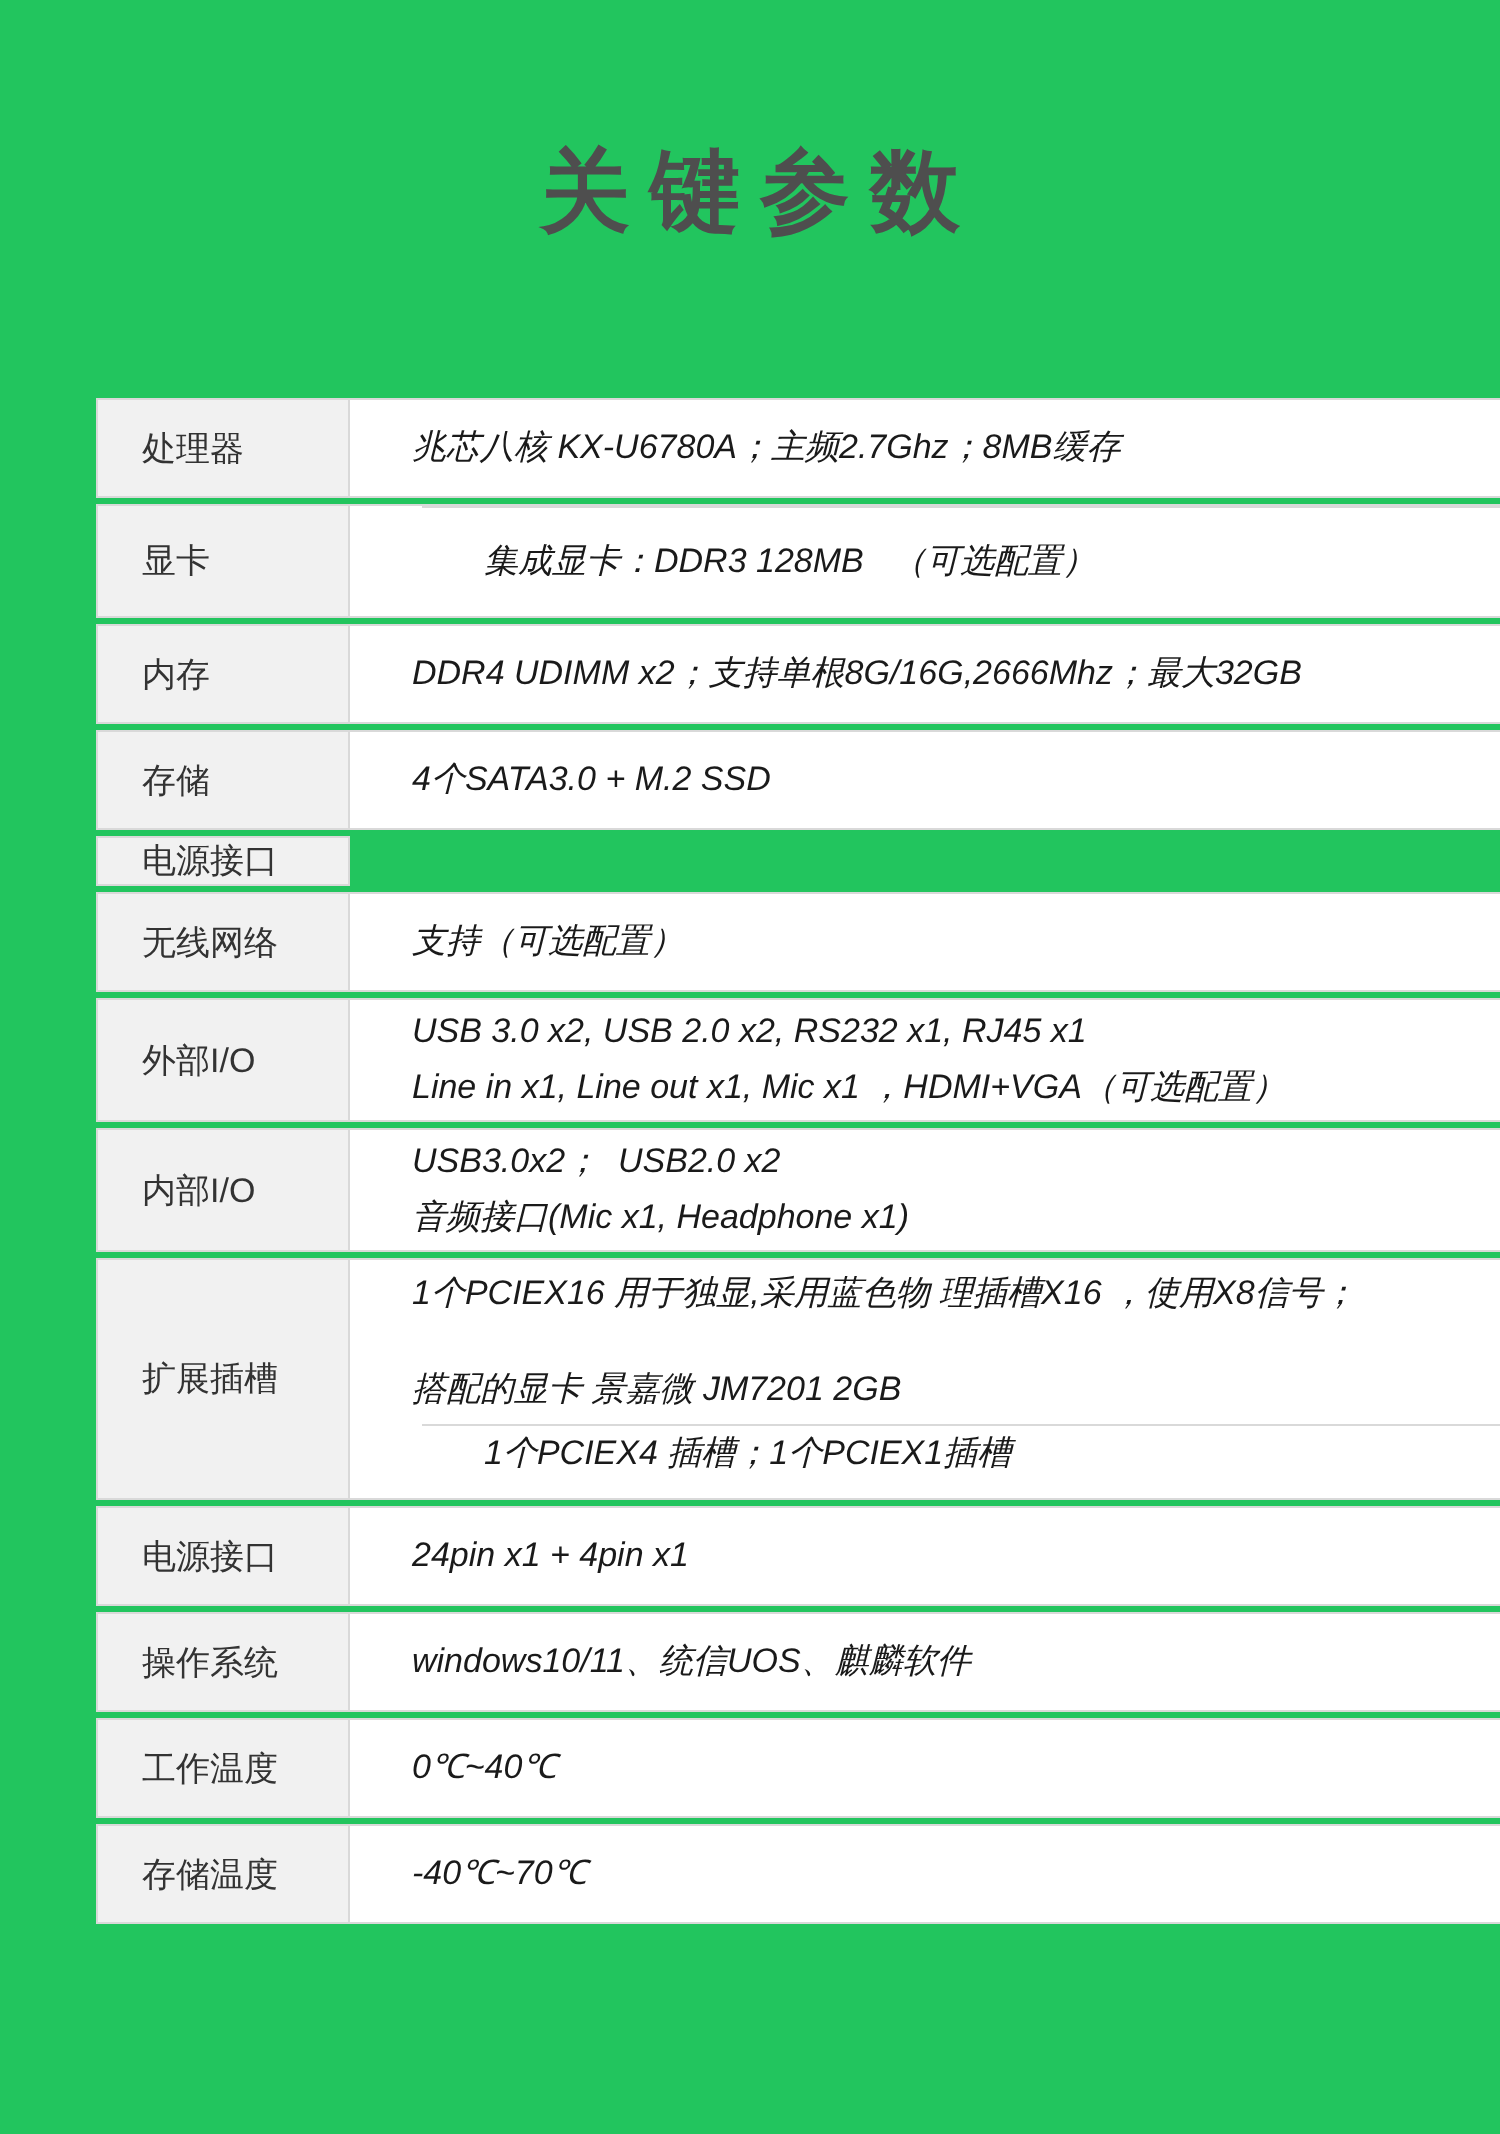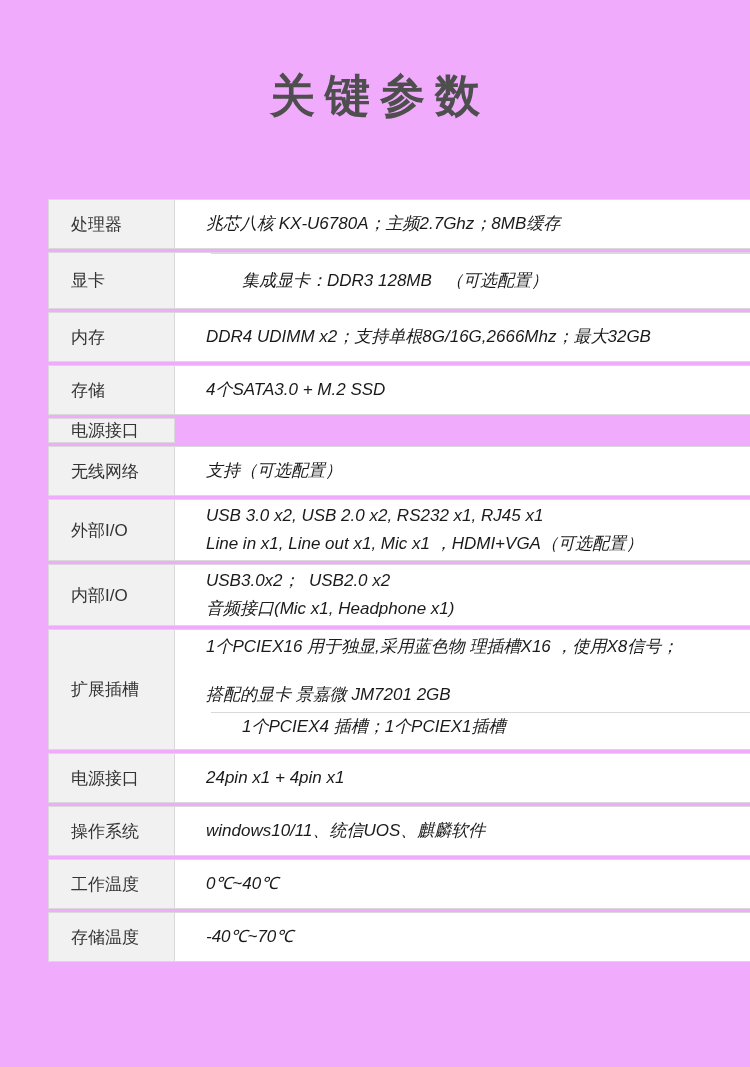--- a/index.html
+++ b/index.html
@@ -1,17 +1,17 @@
 <!DOCTYPE html>
 <html><head>
 <meta charset="utf-8">
 <style>
   * { margin:0; padding:0; box-sizing:border-box; }
   html,body { width:750px; background:#ffffff; font-family:"Liberation Sans", sans-serif; }
-  .page { position:relative; width:750px; height:1067px; background:#f0abfc; overflow:hidden; }
+  .page { position:relative; width:750px; height:1067px; background:#22c55e; overflow:hidden; }
 
   .page-title {
     position:absolute; top:66px; left:0; width:750px;
     text-align:center; font-size:45px; font-weight:bold;
     color:#4e4e4e; letter-spacing:10px; text-indent:10px;
   }
 
   .spec-table { position:absolute; top:199px; left:48px; width:744px; }
 
   .row { display:flex; align-items:stretch; margin-bottom:3px; }

